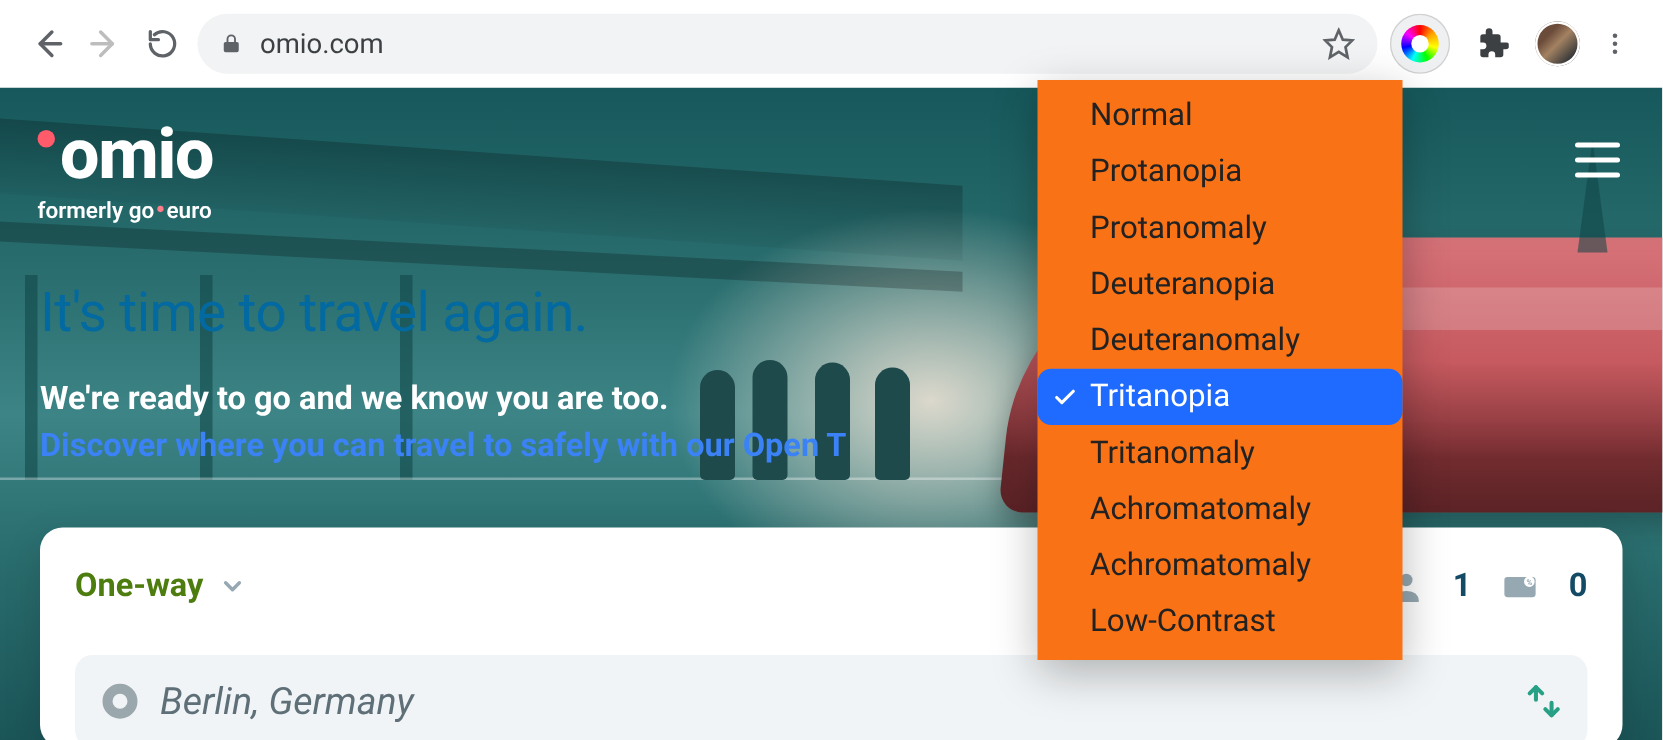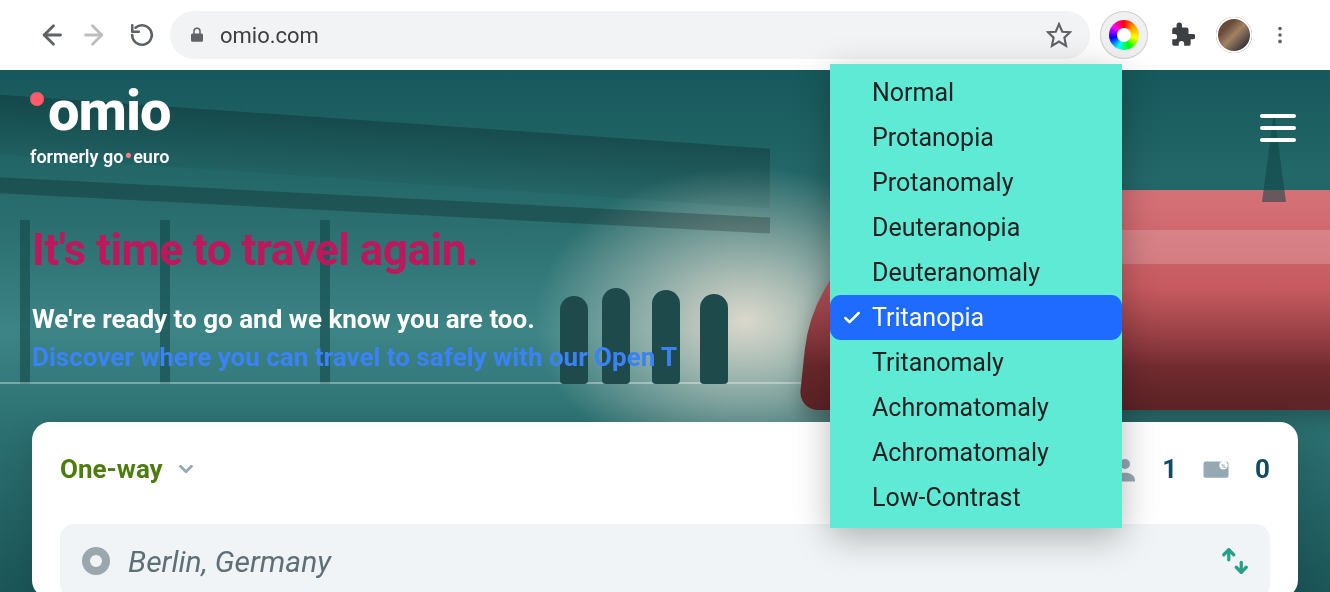--- a/index.html
+++ b/index.html
@@ -1,19 +1,19 @@
 <!DOCTYPE html>
 <html><head>
 <meta charset="utf-8">
 <style>
   * { margin:0; padding:0; box-sizing:border-box; font-family: -apple-system, BlinkMacSystemFont, "Segoe UI", Roboto, Helvetica, Arial, sans-serif; }
   body { width:1330px; height:592px; overflow:hidden; background:#fff; position:relative; }
 
   
-  .chrome-bar { height:70px; display:flex; align-items:center; gap:10px; padding:0 32px; background:#fff; }
+  .chrome-bar { height:70px; display:flex; align-items:center; gap:10px; padding:0 20px; background:#fff; }
   .nav-btn { width:36px; height:36px; display:flex; align-items:center; justify-content:center; color:#5f6368; border-radius:50%; }
   .nav-btn.disabled { color:#bdbdbd; }
   .omnibox { flex:1; height:48px; background:#f1f3f4; border-radius:24px; display:flex; align-items:center; padding:0 18px; gap:14px; color:#3c4043; font-size:22px; }
   .lock { color:#5f6368; }
   .star { color:#5f6368; display:flex; align-items:center; }
   .ext-btn { width:48px; height:48px; display:flex; align-items:center; justify-content:center; border-radius:24px; }
   .ext-btn.active { background:#eef0f1; box-shadow:0 0 0 1px #d0d0d0 inset; }
   .color-wheel {
     width:30px; height:30px; border-radius:50%;
     background: conic-gradient(red, orange, yellow, lime, cyan, blue, magenta, red);
@@ -42,45 +42,45 @@
     border-radius:180px 0 0 20px / 160px 0 0 20px;
     transform:skewX(-6deg);
     box-shadow: inset 0 -30px 40px rgba(0,0,0,0.25), 0 10px 20px rgba(0,0,0,0.25);
   }
   .train::before{content:"";position:absolute;left:40px;top:40px;width:520px;height:34px;background:rgba(255,255,255,0.18);border-radius:20px;}
   .figures { position:absolute; left:560px; top:214px; width:220px; height:100px; }
   .fig { position:absolute; bottom:0; width:28px; background:#1e4a4c; border-radius:14px 14px 4px 4px; }
   .fa{left:0;height:88px;} .fb{left:42px;height:96px;} .fc{left:92px;height:94px;} .fd{left:140px;height:90px;}
   .spire { position:absolute; right:44px; top:42px; width:0; height:0; border-left:12px solid transparent; border-right:12px solid transparent; border-bottom:90px solid rgba(15,68,70,0.55); }
 
-  .logo-block { position:absolute; left:30px; top:16px; color:#fff; }
+  .logo-block { position:absolute; left:30px; top:28px; color:#fff; }
   .logo-main { font-size:56px; font-weight:800; letter-spacing:-1px; line-height:0.9; display:flex; align-items:flex-start; }
   .logo-dot { width:14px; height:14px; background:#ff5b6a; border-radius:50%; margin-top:6px; margin-right:4px; }
   .logo-sub { font-size:18px; font-weight:600; margin-top:10px; display:flex; align-items:center; gap:1px; }
   .logo-sub .sdot { color:#ff7d89; font-size:22px; line-height:0; }
 
   .hamburger { position:absolute; right:34px; top:44px; width:36px; height:28px; display:flex; flex-direction:column; justify-content:space-between; }
   .hamburger span { height:4px; background:#fff; border-radius:2px; }
 
-  .headline { position:absolute; left:32px; top:154px; color:#be185d; font-size:44px; font-weight:700; letter-spacing:-0.5px; }
+  .headline { position:absolute; left:32px; top:154px; color:#0369a1; font-size:44px; font-weight:400; letter-spacing:-0.5px; }
   .subline  { position:absolute; left:32px; top:234px; color:#fff; font-size:26px; font-weight:700; }
   .linkline { position:absolute; left:32px; top:272px; color:#3b82f6; font-size:26px; font-weight:700; }
 
   
   .search-card { position:absolute; left:32px; right:32px; top:352px; background:#fff; border-radius:18px; padding:20px 28px 0 28px; box-shadow:0 10px 30px rgba(0,0,0,0.15); }
   .card-top { display:flex; align-items:center; justify-content:space-between; height:54px; }
   .trip-type { display:flex; align-items:center; gap:12px; color:#4d7c0f; font-size:26px; font-weight:700; }
   .counters { display:flex; align-items:center; gap:22px; color:#134b66; font-size:26px; font-weight:700; }
   .counters .ic { color:#96a8b2; display:inline-flex; }
   .from-row { margin-top:28px; background:#f1f4f6; border-radius:14px; height:74px; display:flex; align-items:center; padding:0 22px; gap:18px; color:#5f6f78; font-size:30px; position:relative; }
   .from-row .circle { width:28px; height:28px; border:8px solid #9aa7ad; border-radius:50%; }
   .swap { position:absolute; right:20px; top:50%; transform:translateY(-50%); color:#27a085; }
 
   
-  .ext-menu { position:absolute; left:830px; top:64px; width:292px; background:#5eead4; box-shadow:0 10px 34px rgba(0,0,0,0.28); padding:6px 0 8px 0; z-index:50; }
+  .ext-menu { position:absolute; left:830px; top:64px; width:292px; background:#f97316; box-shadow:0 10px 34px rgba(0,0,0,0.28); padding:6px 0 8px 0; z-index:50; }
   .ext-item { height:45px; display:flex; align-items:center; padding-left:42px; font-size:25px; color:#222; position:relative; }
   .ext-item.selected { background:#1f6bff; color:#fff;border-radius:11px; }
   .ext-item .check { position:absolute; left:12px; }
 
   svg { display:block; }
 </style>
 </head>
 <body>
 
 <div class="chrome-bar">

